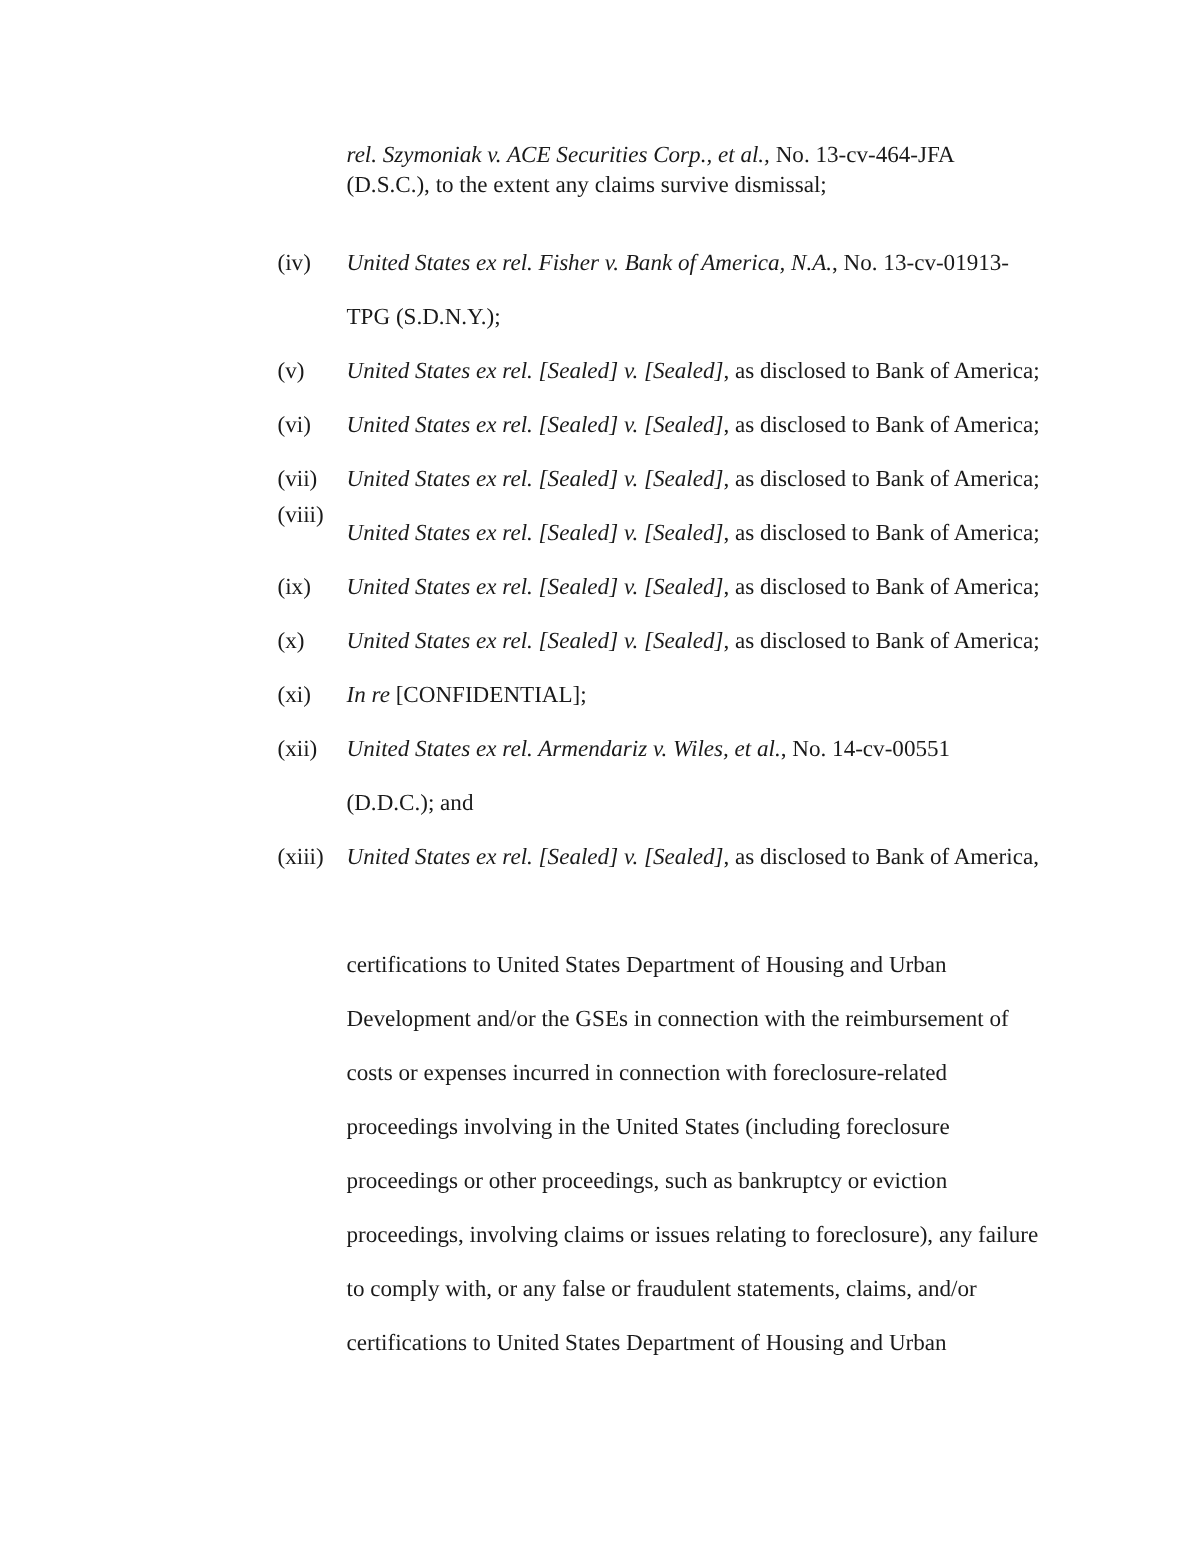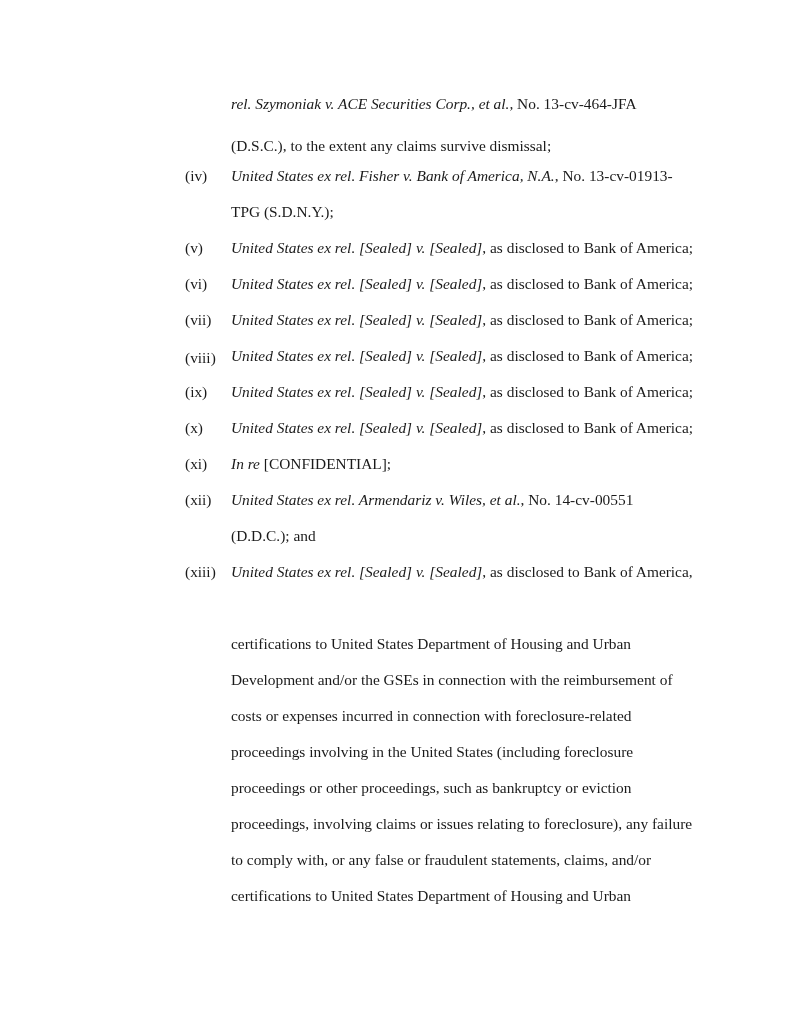--- a/index.html
+++ b/index.html
@@ -11,36 +11,36 @@
   .txt { left: 231px; }
   i { font-style: italic; }
   .pageno { position: absolute; top: 984px; left: 0; width: 799px; text-align: right; font-size: 15.4px; margin-left: 18px; }
 </style>
 </head>
 <body>
 
 <div class="page">
 
   <div class="line txt" style="top:95px"><i>rel. Szymoniak v. ACE Securities Corp., et al.,</i><span> No. 13-cv-464-JFA</span></div>
-  <div class="line txt" style="top:137px"><span>(D.S.C.), to the extent any claims survive dismissal;</span></div>
+  <div class="line txt" style="top:115px"><span>(D.S.C.), to the extent any claims survive dismissal;</span></div>
 
   <div class="line num" style="top:167px">(iv)</div>
   <div class="line txt" style="top:167px"><i>United States ex rel. Fisher v. Bank of America, N.A.</i><span>, No. 13-cv-01913-</span></div>
   <div class="line txt" style="top:203px"><span>TPG (S.D.N.Y.);</span></div>
 
   <div class="line num" style="top:239px">(v)</div>
   <div class="line txt" style="top:239px"><i>United States ex rel. [Sealed] v. [Sealed]</i><span>, as disclosed to Bank of America;</span></div>
 
   <div class="line num" style="top:275px">(vi)</div>
   <div class="line txt" style="top:275px"><i>United States ex rel. [Sealed] v. [Sealed]</i><span>, as disclosed to Bank of America;</span></div>
 
   <div class="line num" style="top:311px">(vii)</div>
   <div class="line txt" style="top:311px"><i>United States ex rel. [Sealed] v. [Sealed]</i><span>, as disclosed to Bank of America;</span></div>
 
-  <div class="line num" style="top:349px">(viii)</div>
+  <div class="line num" style="top:335px">(viii)</div>
   <div class="line txt" style="top:347px"><i>United States ex rel. [Sealed] v. [Sealed]</i><span>, as disclosed to Bank of America;</span></div>
 
   <div class="line num" style="top:383px">(ix)</div>
   <div class="line txt" style="top:383px"><i>United States ex rel. [Sealed] v. [Sealed]</i><span>, as disclosed to Bank of America;</span></div>
 
   <div class="line num" style="top:419px">(x)</div>
   <div class="line txt" style="top:419px"><i>United States ex rel. [Sealed] v. [Sealed]</i><span>, as disclosed to Bank of America;</span></div>
 
   <div class="line num" style="top:455px">(xi)</div>
   <div class="line txt" style="top:455px"><i>In re</i><span> [CONFIDENTIAL];</span></div>

